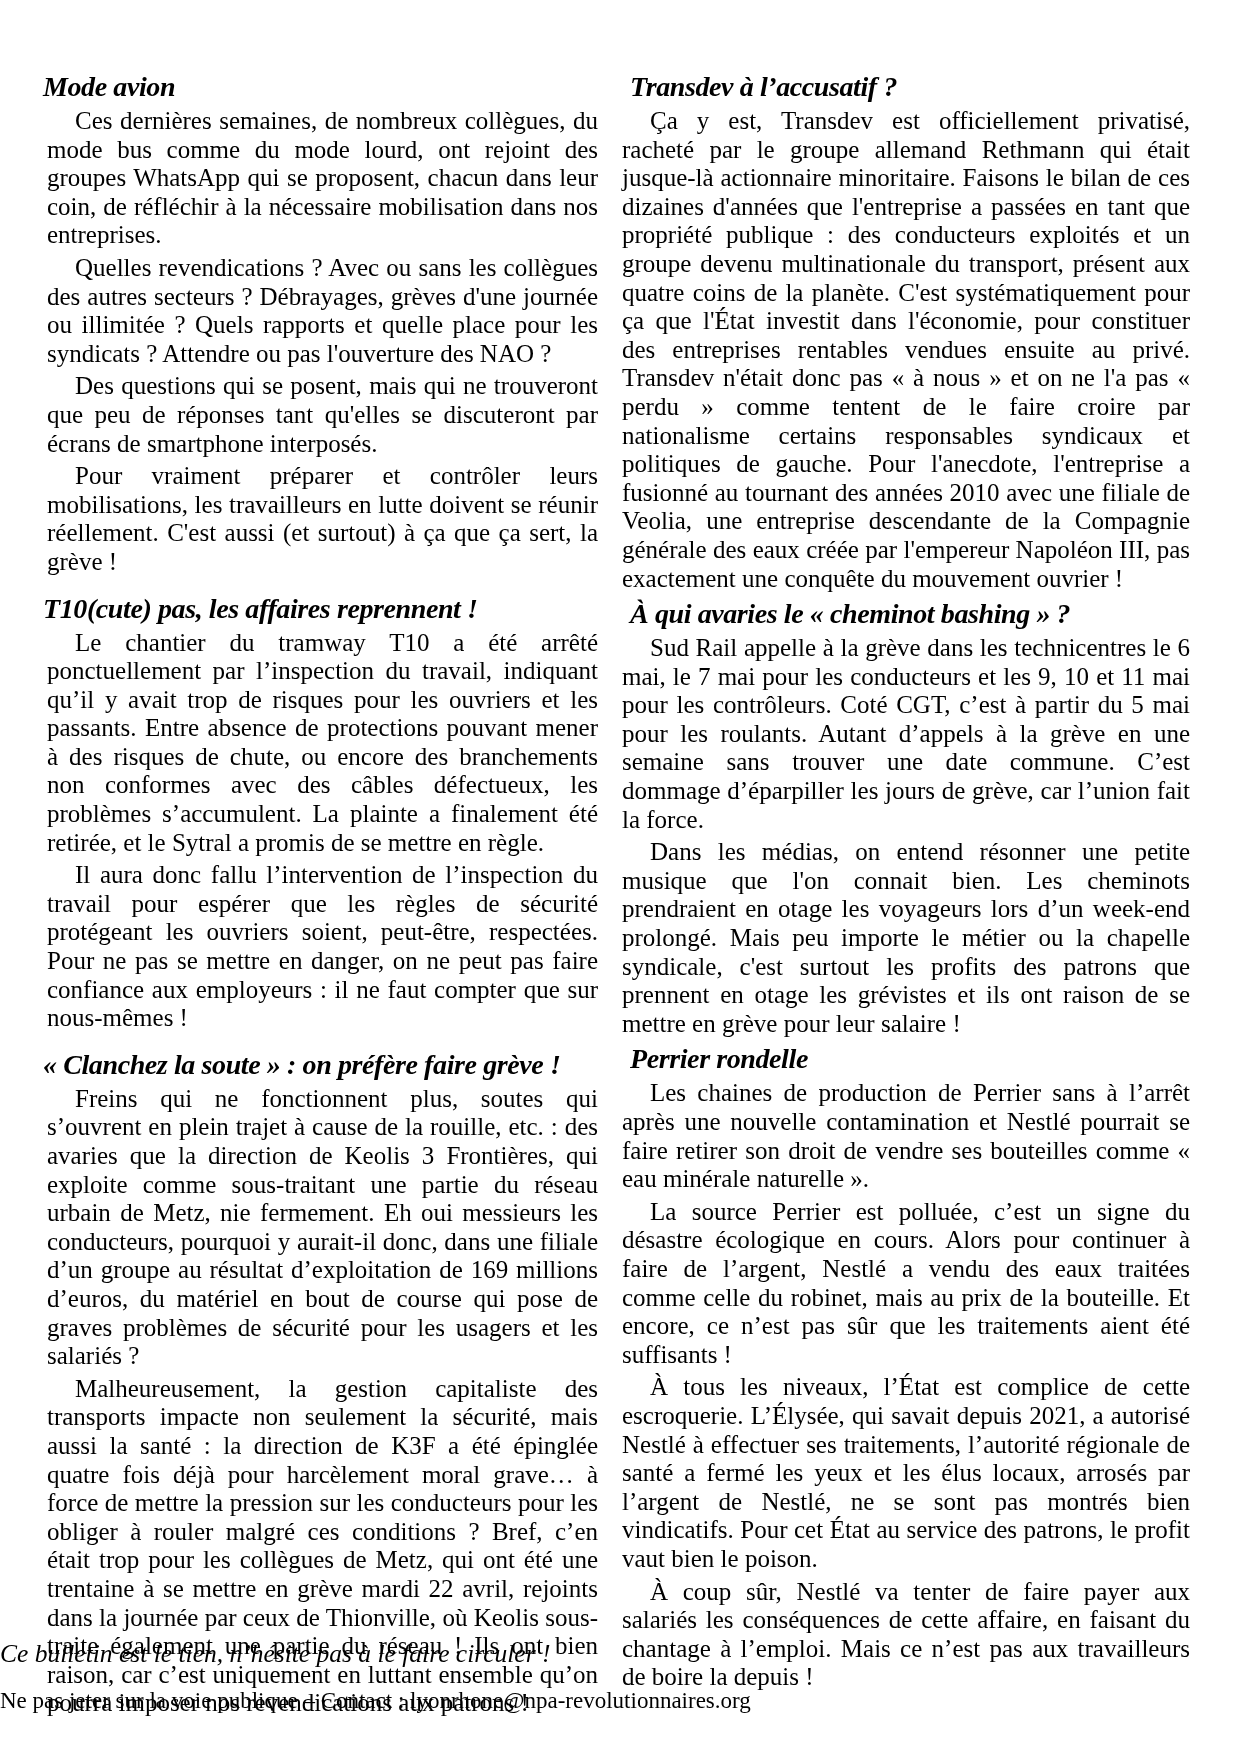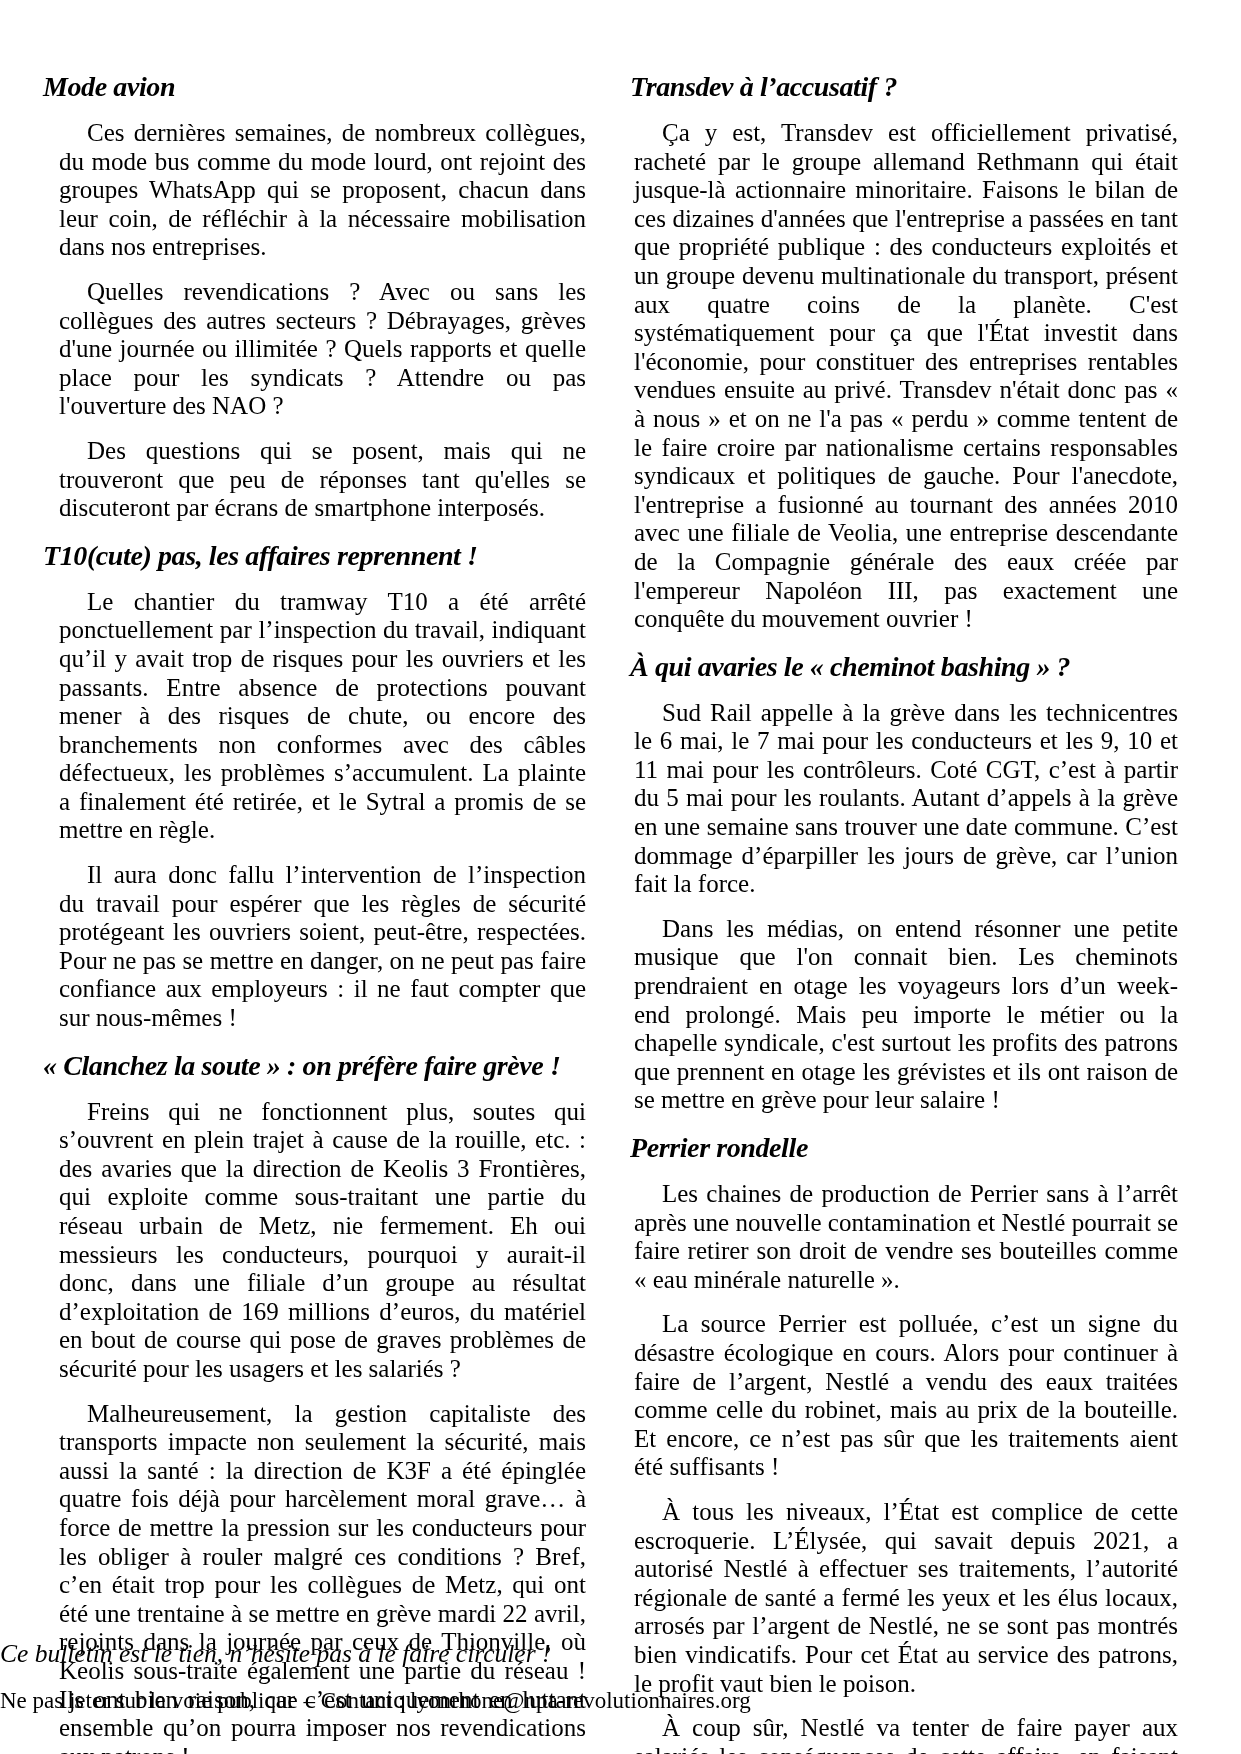--- a/index.html
+++ b/index.html
@@ -37,21 +37,21 @@
     white-space: nowrap;
     margin: 15px 0 4px 0;
   }
   .col-right h2 {
     margin: 3px 0 3px 12px;
   }
   .col h2:first-child {
     margin-top: 0;
   }
   .col p {
-    margin: 16px;
+    margin: 4px;
     font-size: 25px;
     line-height: 28.6px;
     text-align: justify;
     text-indent: 28px;
     hyphens: auto;
     -webkit-hyphens: auto;
   }
   .footer {
     position: absolute;
     left: 0;
@@ -74,20 +74,21 @@
 <body>
 
 <div class="page">
   <div class="columns">
 
     <div class="col col-left">
       <h2>Mode avion</h2>
       <p>Ces dernières semaines, de nombreux collègues, du mode bus comme du mode lourd, ont rejoint des groupes WhatsApp qui se proposent, chacun dans leur coin, de réfléchir à la nécessaire mobilisation dans nos entreprises.</p>
       <p>Quelles revendications ? Avec ou sans les collègues des autres secteurs ? Débrayages, grèves d'une journée ou illimitée ? Quels rapports et quelle place pour les syndicats ? Attendre ou pas l'ouverture des NAO ?</p>
       <p>Des questions qui se posent, mais qui ne trouveront que peu de réponses tant qu'elles se discuteront par écrans de smartphone interposés.</p>
+      <p>Pour vraiment préparer et contrôler leurs mobilisations, les travailleurs en lutte doivent se réunir réellement. C'est aussi (et surtout) à ça que ça sert, la grève !</p>
 
       <h2>T10(cute) pas, les affaires reprennent !</h2>
       <p>Le chantier du tramway T10 a été arrêté ponctuellement par l’inspection du travail, indiquant qu’il y avait trop de risques pour les ouvriers et les passants. Entre absence de protections pouvant mener à des risques de chute, ou encore des branchements non conformes avec des câbles défectueux, les problèmes s’accumulent. La plainte a finalement été retirée, et le Sytral a promis de se mettre en règle.</p>
       <p>Il aura donc fallu l’intervention de l’inspection du travail pour espérer que les règles de sécurité protégeant les ouvriers soient, peut-être, respectées. Pour ne pas se mettre en danger, on ne peut pas faire confiance aux employeurs : il ne faut compter que sur nous-mêmes !</p>
 
       <h2>« Clanchez la soute » : on préfère faire grève !</h2>
       <p>Freins qui ne fonctionnent plus, soutes qui s’ouvrent en plein trajet à cause de la rouille, etc. : des avaries que la direction de Keolis 3 Frontières, qui exploite comme sous-traitant une partie du réseau urbain de Metz, nie fermement. Eh oui messieurs les conducteurs, pourquoi y aurait-il donc, dans une filiale d’un groupe au résultat d’exploitation de 169 millions d’euros, du matériel en bout de course qui pose de graves problèmes de sécurité pour les usagers et les salariés ?</p>
       <p>Malheureusement, la gestion capitaliste des transports impacte non seulement la sécurité, mais aussi la santé : la direction de K3F a été épinglée quatre fois déjà pour harcèlement moral grave… à force de mettre la pression sur les conducteurs pour les obliger à rouler malgré ces conditions ? Bref, c’en était trop pour les collègues de Metz, qui ont été une trentaine à se mettre en grève mardi 22 avril, rejoints dans la journée par ceux de Thionville, où Keolis sous-traite également une partie du réseau ! Ils ont bien raison, car c’est uniquement en luttant ensemble qu’on pourra imposer nos revendications aux patrons !</p>
     </div>
 

